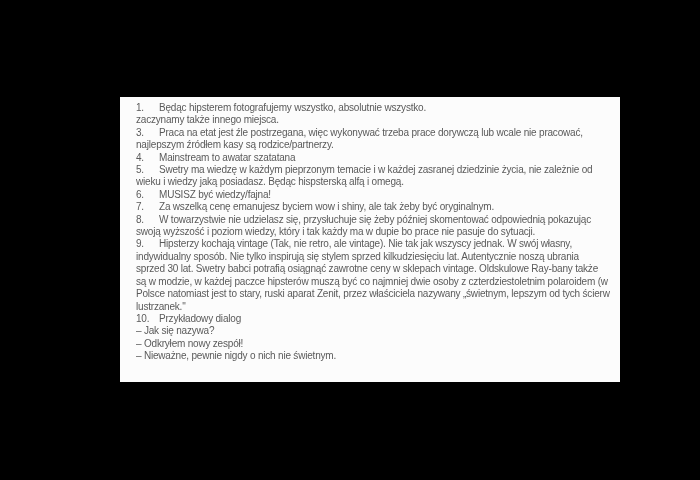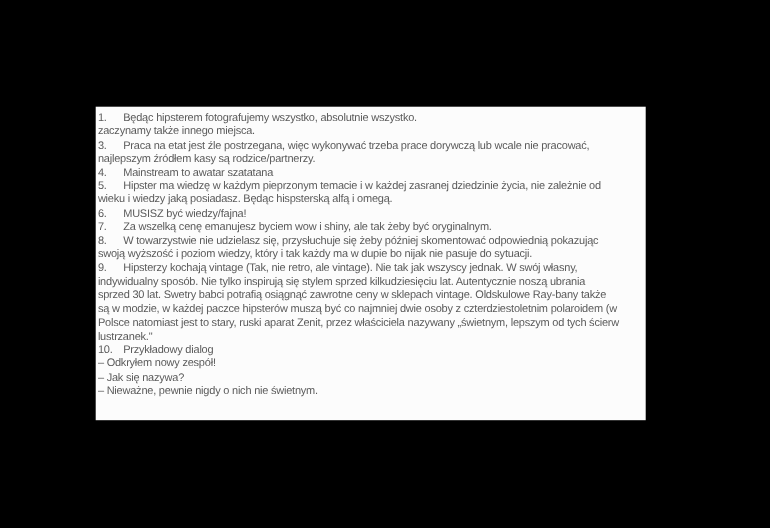--- a/index.html
+++ b/index.html
@@ -6,27 +6,27 @@
   .stage {
     position: relative;
     width: 700px;
     height: 480px;
     background: #000000;
     overflow: hidden;
     font-family: "Liberation Sans", sans-serif;
   }
   .page {
     position: absolute;
-    left: 87px;
+    left: 120px;
     top: 97px;
     width: 500px;
     height: 285px;
     box-sizing: border-box;
     background: #fcfcfc;
-    padding: 5px 4px 6px 2px;
+    padding: 5px 4px 6px 16px;
     overflow: hidden;
   }
   .lines { width: 100%; }
   .line {
     font-size: 10px;
     line-height: 12.4px;
     letter-spacing: -0.2px;
     color: #5a5a5a;
     white-space: pre;
   }
@@ -39,31 +39,31 @@
 <body>
 
 <div class="stage" style="background: rgb(0, 0, 0);">
   <div class="page" style="background: rgb(252, 252, 252); color: rgb(90, 90, 90);">
     <div class="lines">
         <div class="line"><span class="marker">1.</span><span>Będąc hipsterem fotografujemy wszystko, absolutnie wszystko.</span></div>
         <div class="line"><span>zaczynamy także innego miejsca.</span></div>
         <div class="line"><span class="marker">3.</span><span>Praca na etat jest źle postrzegana, więc wykonywać trzeba prace dorywczą lub wcale nie pracować,</span></div>
         <div class="line"><span>najlepszym źródłem kasy są rodzice/partnerzy.</span></div>
         <div class="line"><span class="marker">4.</span><span>Mainstream to awatar szatatana</span></div>
-        <div class="line"><span class="marker">5.</span><span>Hipster ma wiedzę w każdym pieprzonym temacie i w każdej zasranej dziedzinie życia, nie zależnie od</span></div>
+        <div class="line"><span class="marker">5.</span><span>Swetry ma wiedzę w każdym pieprzonym temacie i w każdej zasranej dziedzinie życia, nie zależnie od</span></div>
         <div class="line"><span>wieku i wiedzy jaką posiadasz. Będąc hispsterską alfą i omegą.</span></div>
         <div class="line"><span class="marker">6.</span><span>MUSISZ być wiedzy/fajna!</span></div>
         <div class="line"><span class="marker">7.</span><span>Za wszelką cenę emanujesz byciem wow i shiny, ale tak żeby być oryginalnym.</span></div>
         <div class="line"><span class="marker">8.</span><span>W towarzystwie nie udzielasz się, przysłuchuje się żeby później skomentować odpowiednią pokazując</span></div>
-        <div class="line"><span>swoją wyższość i poziom wiedzy, który i tak każdy ma w dupie bo nijak nie pasuje do sytuacji.</span></div>
+        <div class="line"><span>swoją wyższość i poziom wiedzy, który i tak każdy ma w dupie bo prace nie pasuje do sytuacji.</span></div>
         <div class="line"><span class="marker">9.</span><span>Hipsterzy kochają vintage (Tak, nie retro, ale vintage). Nie tak jak wszyscy jednak. W swój własny,</span></div>
         <div class="line"><span>indywidualny sposób. Nie tylko inspirują się stylem sprzed kilkudziesięciu lat. Autentycznie noszą ubrania</span></div>
         <div class="line"><span>sprzed 30 lat. Swetry babci potrafią osiągnąć zawrotne ceny w sklepach vintage. Oldskulowe Ray-bany także</span></div>
         <div class="line"><span>są w modzie, w każdej paczce hipsterów muszą być co najmniej dwie osoby z czterdziestoletnim polaroidem (w</span></div>
         <div class="line"><span>Polsce natomiast jest to stary, ruski aparat Zenit, przez właściciela nazywany „świetnym, lepszym od tych ścierw</span></div>
         <div class="line"><span>lustrzanek."</span></div>
         <div class="line"><span class="marker">10.</span><span>Przykładowy dialog</span></div>
+        <div class="line"><span>– Jak się nazywa?</span></div>
         <div class="line"><span>– Odkryłem nowy zespół!</span></div>
-        <div class="line"><span>– Jak się nazywa?</span></div>
         <div class="line"><span>– Nieważne, pewnie nigdy o nich nie świetnym.</span></div>
       </div>
   </div>
 </div>
 
 </body></html>

